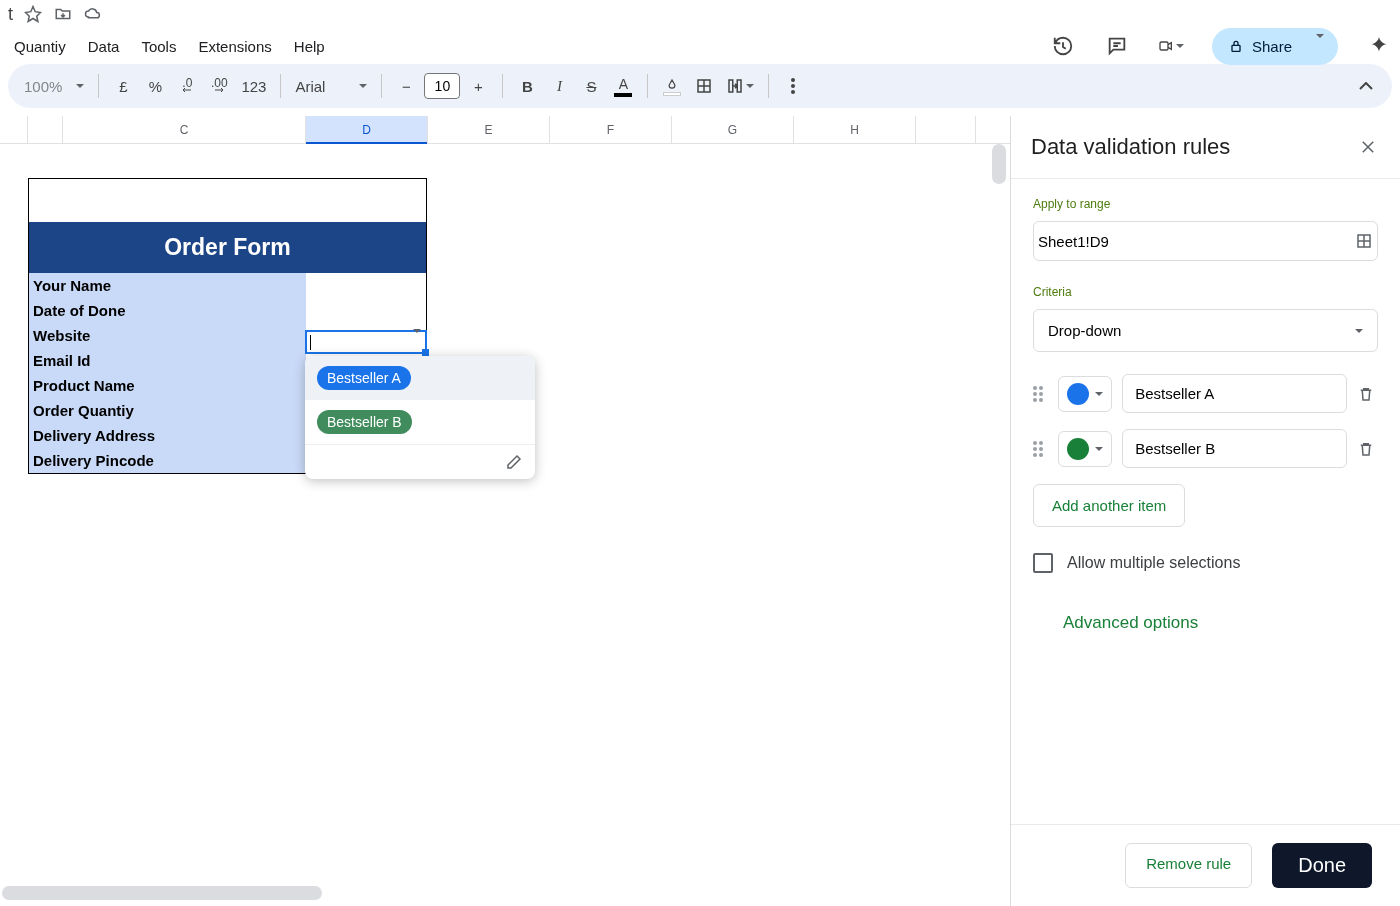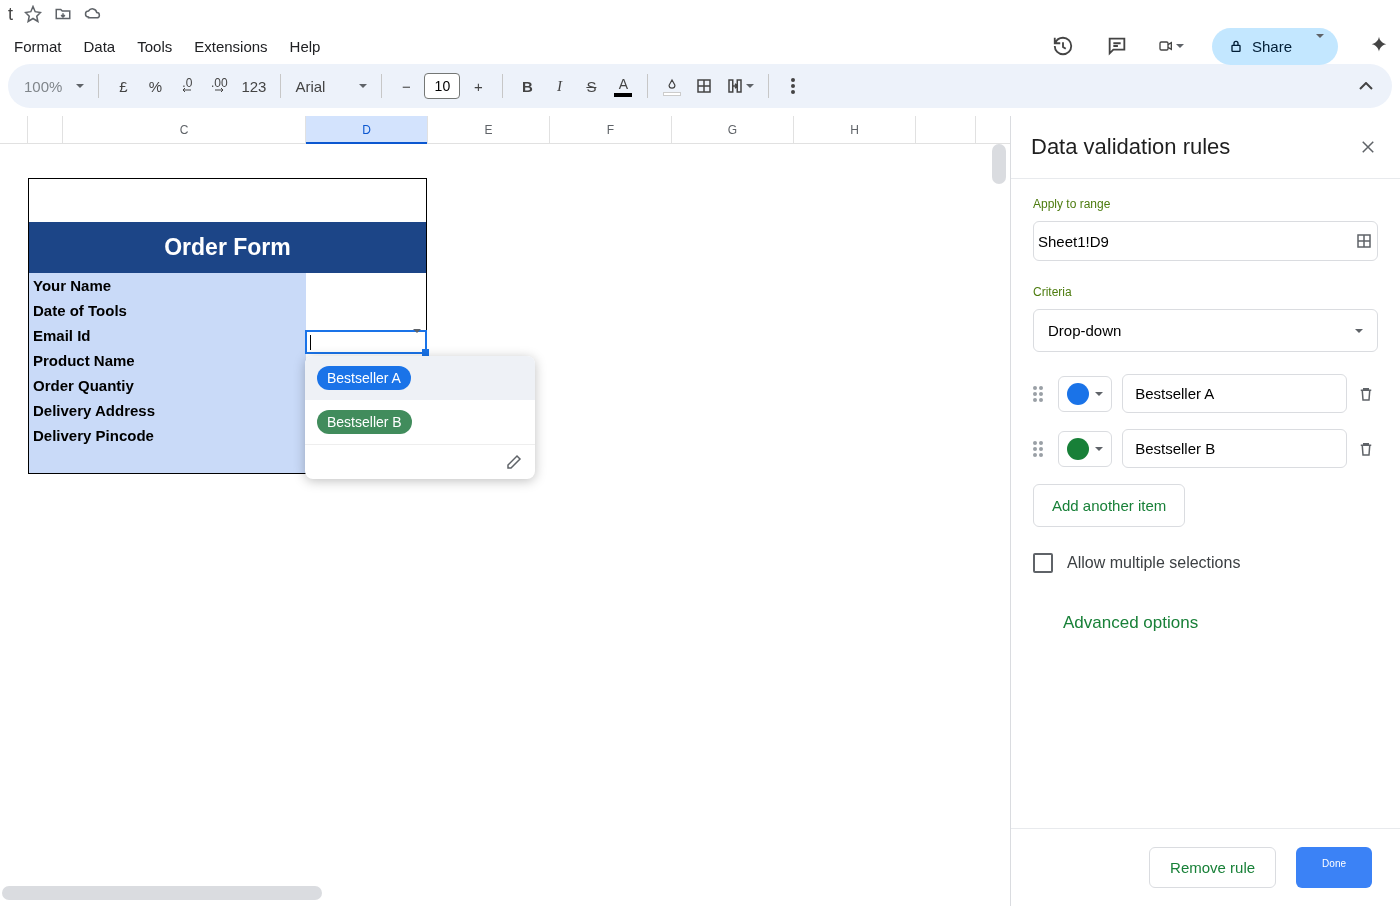--- a/index.html
+++ b/index.html
@@ -82,21 +82,21 @@
     .item-input { flex: 1; border: 1px solid #dadce0; border-radius: 6px; padding: 10px 12px; font-size: 15px; outline: none; }
     .trash { color: #5f6368; cursor: pointer; width: 22px; }
 
     .add-item-btn { border: 1px solid #dadce0; border-radius: 6px; padding: 12px 18px; color: #188038; font-weight: 500; font-size: 15px; display: inline-block; cursor: pointer; margin-bottom: 26px; }
     .checkbox-row { display: flex; align-items: center; gap: 14px; font-size: 16px; color: #3c4043; margin-bottom: 40px; }
     .checkbox-box { width: 20px; height: 20px; border: 2px solid #5f6368; border-radius: 2px; }
     .adv-options { color: #188038; font-weight: 500; font-size: 17px; padding-left: 30px; cursor: pointer; }
 
     .panel-footer { border-top: 1px solid #e8eaed; padding: 18px 28px; display: flex; justify-content: flex-end; gap: 20px; }
     .remove-btn { border: 1px solid #dadce0; border-radius: 6px; padding: 11px 20px; color: #188038; font-weight: 500; cursor: pointer; font-size: 15px; }
-    .done-btn { border-radius: 6px; padding: 11px 26px; background: #3b82f6; color: #fff; font-weight: 500; cursor: pointer; font-size: 10px; }
+    .done-btn { border-radius: 6px; padding: 11px 26px; background: #0f172a; color: #fff; font-weight: 500; cursor: pointer; font-size: 20px; }
 
     
     .hscroll { position: absolute; bottom: 0; left: 0; height: 14px; width: 320px; background: #dadce0; border-radius: 8px; }
     .vscroll-track { position: absolute; right: 4px; top: 28px; bottom: 50px; width: 14px; }
     .vscroll-thumb { position: absolute; top: 0; width: 14px; height: 40px; background: #dadce0; border-radius: 8px; }
 
     svg { display: block; }
     .small-arrow { width: 0; height: 0; border-left: 4px solid transparent; border-right: 4px solid transparent; border-top: 4px solid #5f6368; }
   </style>
 </head>
@@ -119,21 +119,21 @@
     <span class="icon-btn">
       <svg width="18" height="18" viewBox="0 0 24 24" fill="none" stroke="#5f6368" stroke-width="2">
           <path d="M6 16a4 4 0 010-8 6 6 0 0111 2 3.5 3.5 0 010 7H6z"></path>
         </svg>
     </span>
   </div>
 </div>
 
 <div class="menu-row">
   <div class="menus">
-    <div class="menu-item">Format</div>
+    <div class="menu-item">Quantiy</div>
     <div class="menu-item">Data</div>
     <div class="menu-item">Tools</div>
     <div class="menu-item">Extensions</div>
     <div class="menu-item">Help</div>
   </div>
   <div class="right-controls">
     <span class="icon-btn">
       <svg width="22" height="22" viewBox="0 0 24 24" fill="none" stroke="#444" stroke-width="2">
           <path d="M3 12a9 9 0 109-9 9 9 0 00-8.5 6M3 3v6h6"></path>
           <path d="M12 8v5l3 2"></path>
@@ -261,21 +261,22 @@
 
     <div class="vscroll-track">
         <div class="vscroll-thumb"></div>
       </div>
 
     <div class="order-form">
       <div class="form-title">Order Form</div>
       <div class="form-rows">
         <div class="labels" id="form-labels">
             <div class="label-cell">Your Name</div>
-            <div class="label-cell">Date of Tools</div>
+            <div class="label-cell">Date of Done</div>
+            <div class="label-cell">Website</div>
             <div class="label-cell">Email Id</div>
             <div class="label-cell">Product Name</div>
             <div class="label-cell">Order Quantiy</div>
             <div class="label-cell">Delivery Address</div>
             <div class="label-cell">Delivery Pincode</div>
           </div>
         <div class="values" id="form-values">
             <div class="value-cell"></div>
             <div class="value-cell"></div>
             <div class="value-cell"></div>

